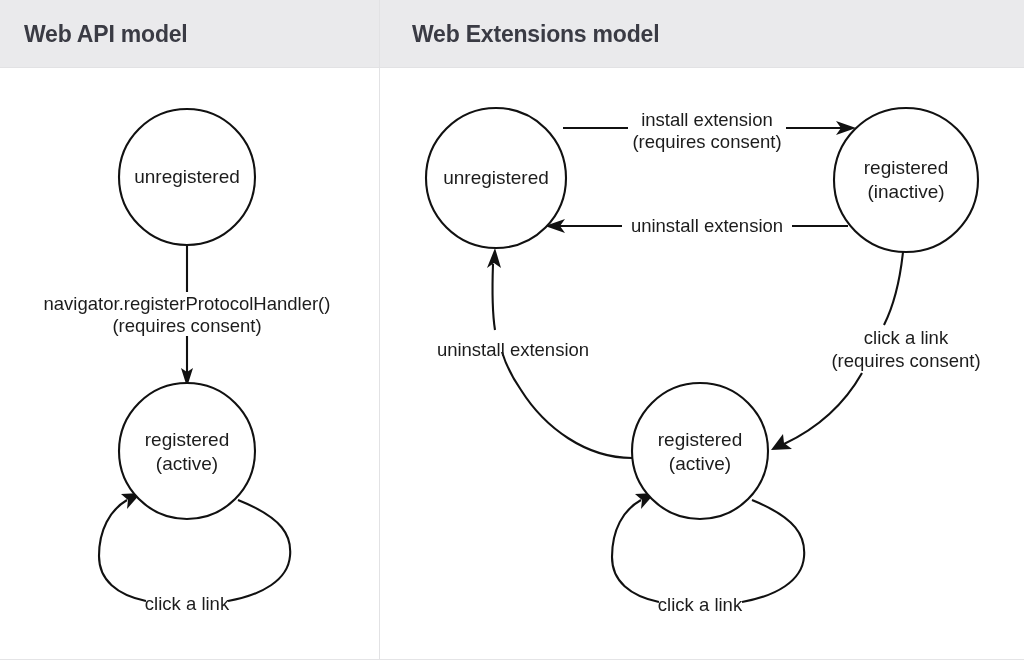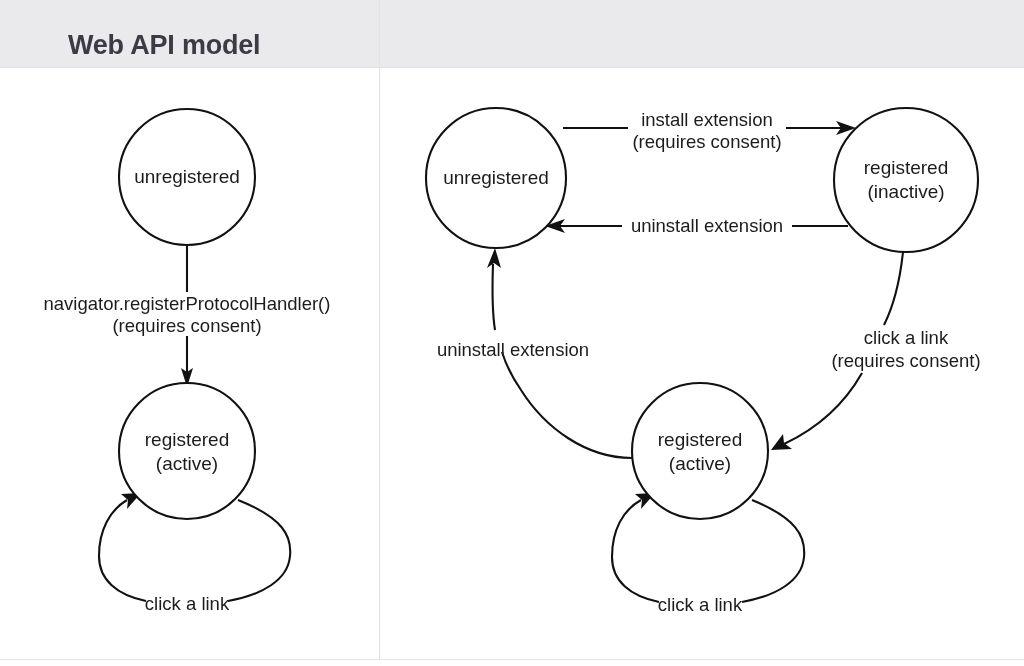--- a/index.html
+++ b/index.html
@@ -23,27 +23,26 @@
     left: 0;
     top: 0;
     width: 1024px;
     height: 68px;
     background: #eaeaec;
     border-bottom: 1px solid #e2e2e4;
     box-sizing: border-box;
   }
   .col-title {
     position: absolute;
-    top: 30px;
-    font-size: 27px;
+    top: 21px;
+    font-size: 23px;
     font-weight: bold;
     color: #3a3b44;
     letter-spacing: -0.2px;
     white-space: nowrap;
-    margin-left: 44px;
   }
   #title-left  { left: 24px; }
   #title-right { left: 412px; }
 
   .v-divider {
     position: absolute;
     top: 0;
     left: 379px;
     width: 1px;
     height: 660px;
@@ -98,20 +97,21 @@
 </style>
 </head>
 <body>
 
 <div id="page">
 
   <div class="header-band"></div>
 
   <div class="col-title" id="title-left">Web API model</div>
 
+  <div class="col-title" id="title-right">Web Extensions model</div>
 
   <div class="v-divider head-seg"></div>
   <div class="v-divider"></div>
   <div class="bottom-rule"></div>
 
   <svg class="diagram" viewBox="0 0 1024 666">
 
     <g>
 
       <g>

